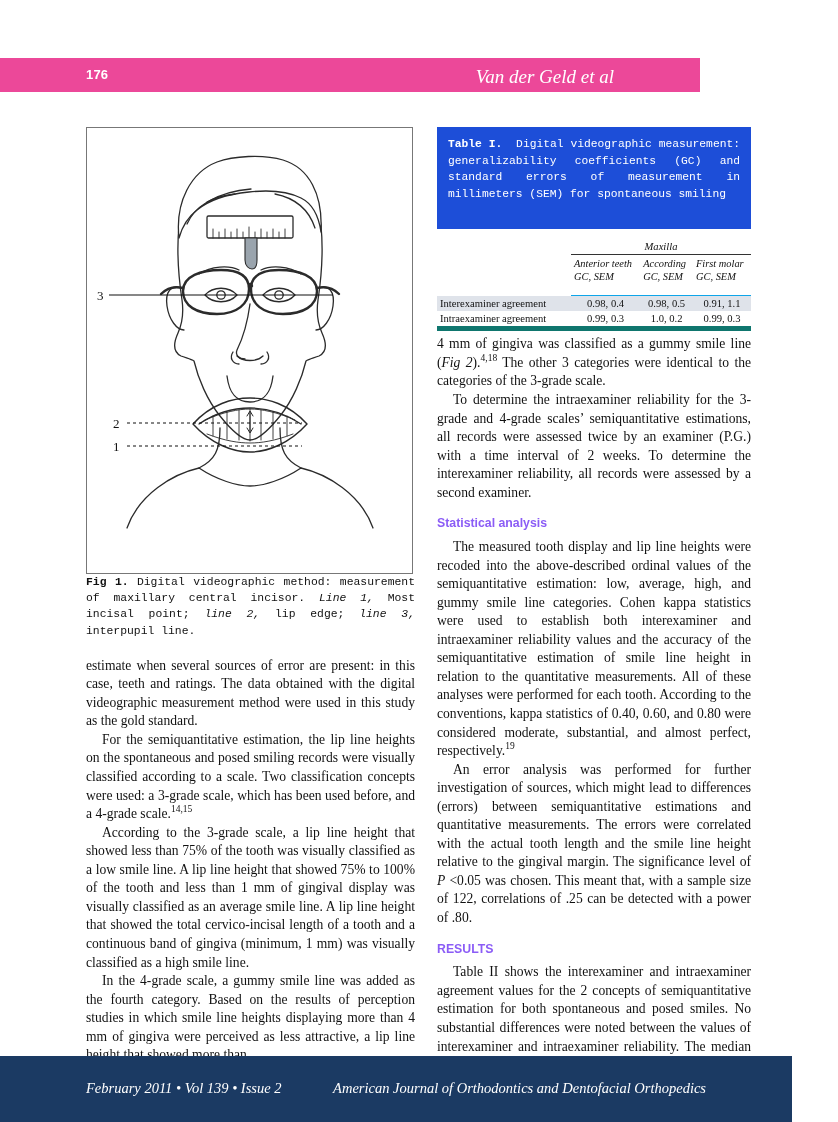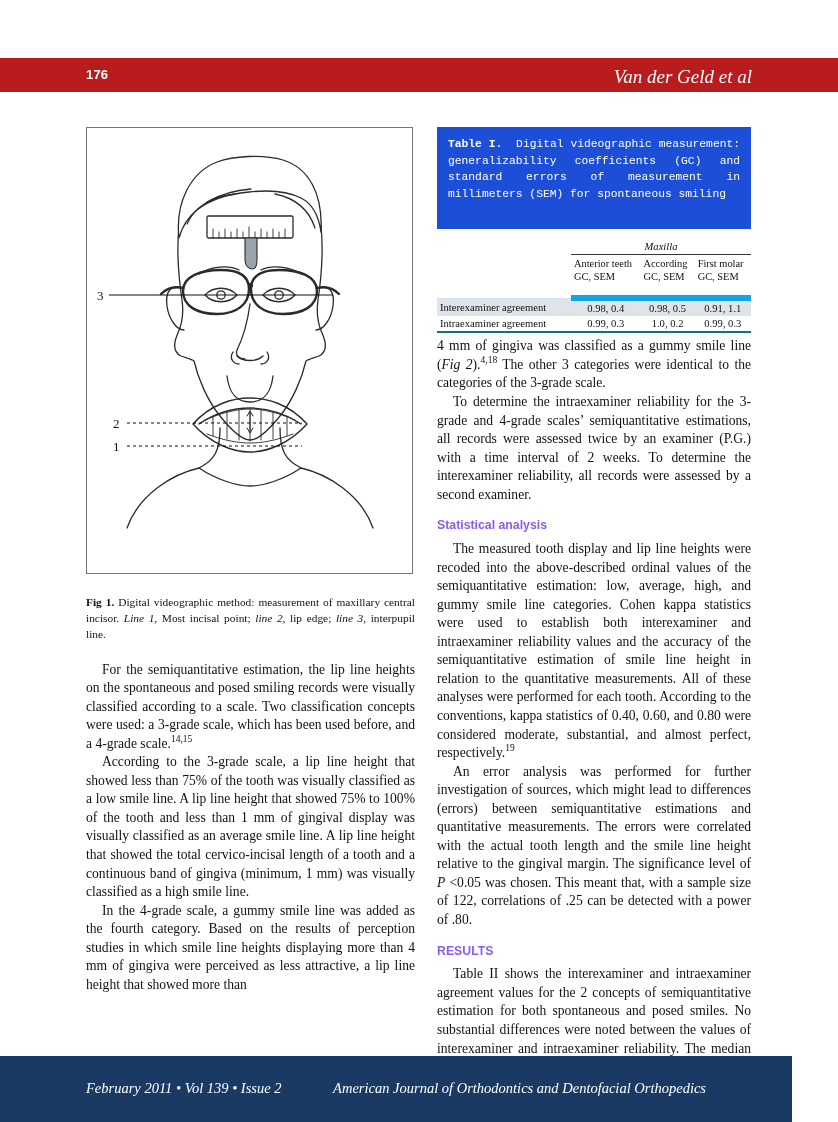--- a/index.html
+++ b/index.html
@@ -19,23 +19,23 @@
     position: absolute;
     inset: 0;
     background: #ffffff;
   }
 
   
   .header-bar {
     position: absolute;
     top: 58px;
     left: 0;
-    width: 838px;
+    width: 700px;
     height: 34px;
-    background: #b91c1c;
+    background: #ec4899;
     color: #ffffff;
   }
   .header-page-num {
     position: absolute;
     left: 86px;
     top: 9px;
     font-family: "Liberation Sans", sans-serif;
     font-weight: bold;
     font-size: 13px;
     letter-spacing: 0.2px;
@@ -94,22 +94,22 @@
     height: 447px;
     border: 1px solid #777777;
     box-sizing: border-box;
     position: relative;
     background: #ffffff;
     overflow: hidden;
   }
   .figure-box svg { display: block; }
 
   .fig-caption {
-    margin-top: 20px;
-    font-family: Liberation Serif, serif;
+    margin-top: 0;
+    font-family: Liberation Mono, monospace;
     font-size: 11.4px;
     line-height: 1.42;
     text-align: justify;
     color: #111;
   }
   .fig-caption b { font-weight: bold; }
   .fig-caption i { font-style: italic; }
 
   
   .body-text {
@@ -162,28 +162,29 @@
     font-weight: normal;
   }
   .tbl .grp {
     text-align: center;
     font-style: italic;
     font-size: 10.6px;
     border-bottom: 1px solid #333;
     padding-bottom: 2px;
   }
   .tbl .colhead {
+    font-style: italic;
     font-size: 10.4px;
     text-align: left;
-    border-bottom: 6px solid #0ea5e9;
+    border-bottom: 1px solid #0ea5e9;
     padding-bottom: 12px;
     line-height: 1.25;
   }
   .tbl tr.shaded td { background: #dfe3ea; }
-  .tbl tr.lastrow td { border-bottom: 2px solid #0f766e; }
+  .tbl tr.lastrow td { border-bottom: 5px solid #0f766e; }
   .tbl td.num { text-align: center; }
   .tbl td.rowlabel { white-space: nowrap; }
 
   .right-text { margin-top: 4px; }
 </style>
 </head>
 <body>
 
 <div class="page">
 
@@ -288,20 +289,21 @@
         <text x="26" y="300" font-family="Liberation Serif, serif" font-size="13" fill="#111">2</text>
         <text x="26" y="323" font-family="Liberation Serif, serif" font-size="13" fill="#111">1</text>
       </svg>
     </div>
 
     <div class="fig-caption">
       <b>Fig 1.</b><span> Digital videographic method: measurement of maxillary central incisor. </span><i>Line 1,</i><span> Most incisal point; </span><i>line 2,</i><span> lip edge; </span><i>line 3,</i><span> interpupil line.</span>
     </div>
 
     <div class="body-text left-text">
+      <p class="noindent">estimate when several sources of error are present: in this case, teeth and ratings. The data obtained with the digital videographic measurement method were used in this study as the gold standard.</p>
       <p><span>For the semiquantitative estimation, the lip line heights on the spontaneous and posed smiling records were visually classified according to a scale. Two classification concepts were used: a 3-grade scale, which has been used before, and a 4-grade scale.</span><sup>14,15</sup></p>
       <p>According to the 3-grade scale, a lip line height that showed less than 75% of the tooth was visually classified as a low smile line. A lip line height that showed 75% to 100% of the tooth and less than 1 mm of gingival display was visually classified as an average smile line. A lip line height that showed the total cervico-incisal length of a tooth and a continuous band of gingiva (minimum, 1 mm) was visually classified as a high smile line.</p>
       <p>In the 4-grade scale, a gummy smile line was added as the fourth category. Based on the results of perception studies in which smile line heights displaying more than 4 mm of gingiva were perceived as less attractive, a lip line height that showed more than</p>
     </div>
   </div>
 
   <div class="col-right">
 
     <div class="table-title">
       <b>Table I.</b>&nbsp;&nbsp;<span>Digital videographic measurement: generalizability coefficients (GC) and standard errors of measurement in millimeters (SEM) for spontaneous smiling</span>

